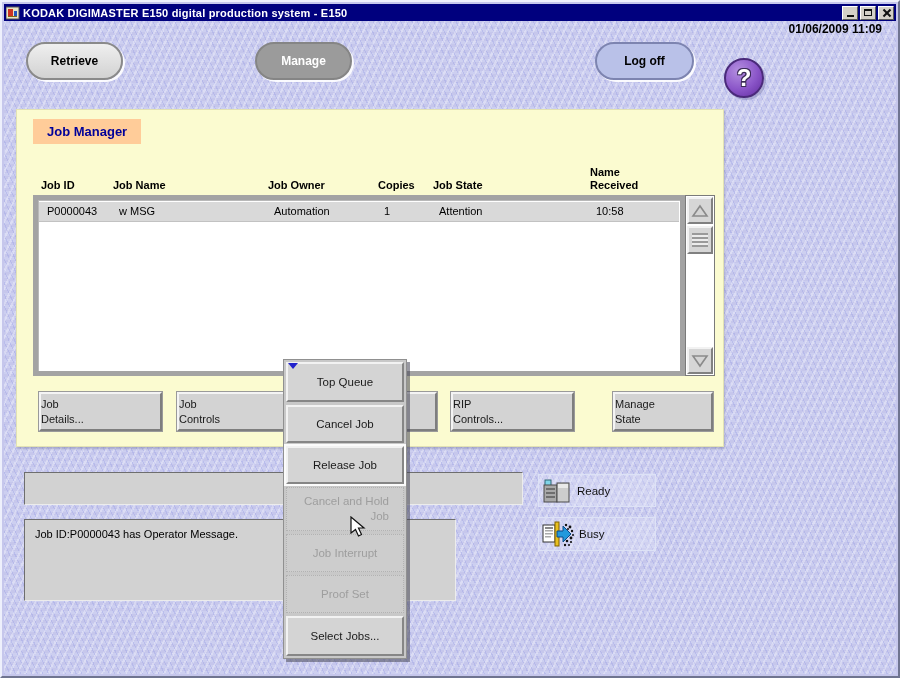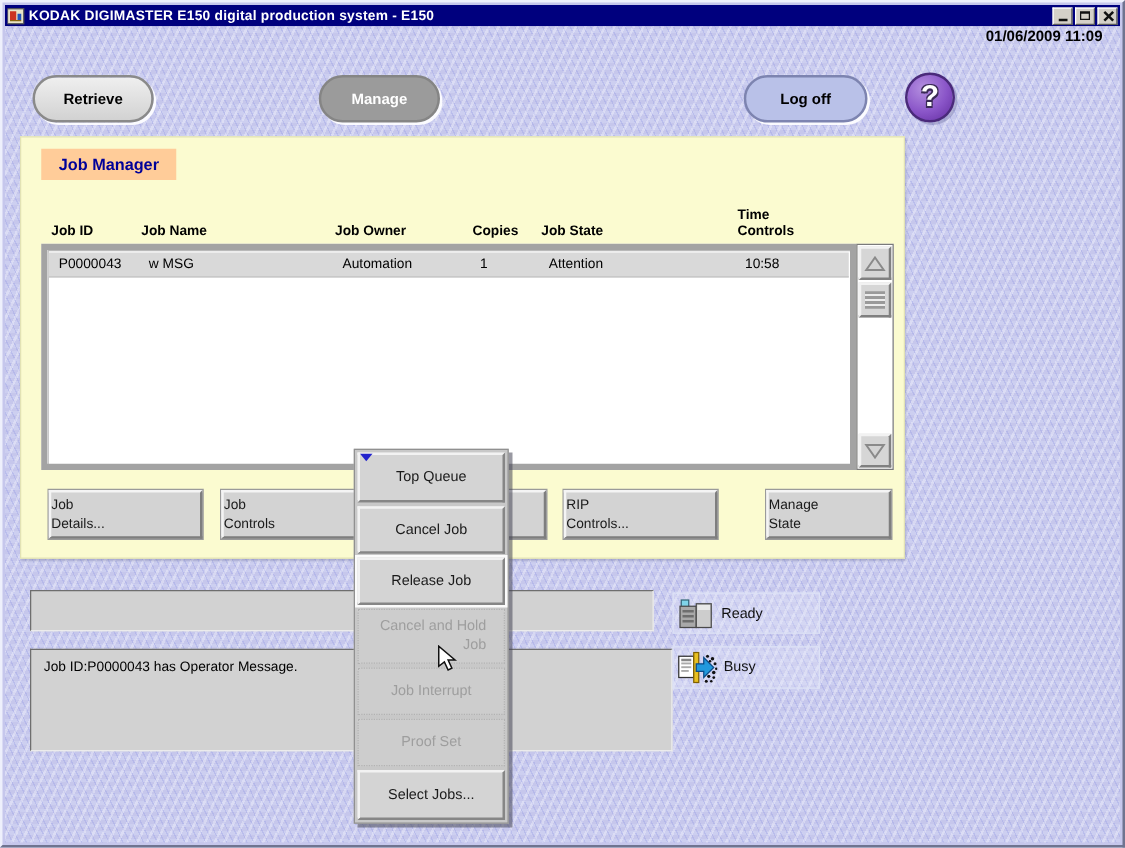--- a/index.html
+++ b/index.html
@@ -19,21 +19,21 @@
   .g-close:before,.g-close:after{content:"";position:absolute;left:4px;top:0;width:2px;height:10px;background:#111;}
   .g-close:before{transform:rotate(45deg);} .g-close:after{transform:rotate(-45deg);}
   
   .client{position:absolute;left:2px;top:19px;right:2px;bottom:2px;background-color:#c6c7ec;
     background-image:
       repeating-linear-gradient(115deg, rgba(255,255,255,.30) 0 2px, rgba(255,255,255,0) 2px 7px),
       repeating-linear-gradient(65deg, rgba(150,156,228,.35) 0 1px, rgba(150,156,228,0) 1px 5px),
       repeating-linear-gradient(0deg, rgba(224,230,252,.25) 0 3px, rgba(224,230,252,0) 3px 6px);}
   
   .datetime{position:absolute;top:20px;right:16px;font-size:12px;font-weight:bold;color:#000;}
-  .pill{position:absolute;top:58px;height:38px;border-radius:19px;font-size:12px;font-weight:bold;
+  .pill{position:absolute;top:40px;height:38px;border-radius:19px;font-size:12px;font-weight:bold;
     display:flex;align-items:center;justify-content:center;box-sizing:border-box;cursor:default;
     box-shadow:2px 2px 0 rgba(253,253,255,.95);}
   .pill-retrieve{left:24px;width:97px;background:linear-gradient(#efefef,#d2d2d2);
     border:2px solid #8a8a8a;color:#000;}
   .pill-manage{left:253px;width:97px;background:#9b9b9b;border:2px solid #858585;color:#fff;}
   .pill-logoff{left:593px;width:99px;background:#b9c1e8;border:2px solid #7d84b0;color:#000;}
   .help-btn{position:absolute;left:722px;top:56px;width:40px;height:40px;border-radius:50%;
     background:radial-gradient(circle at 35% 30%, #b48fe0, #8a55c8 55%, #6a35a8 90%);
     border:2px solid #4a2a7a;box-sizing:border-box;display:flex;align-items:center;justify-content:center;
     box-shadow:2px 2px 0 rgba(120,120,170,.45);}
@@ -66,21 +66,21 @@
     border:2px solid;border-color:#f4f4f4 #7e7e7e #7e7e7e #f4f4f4;box-shadow:0 0 0 1px #9a9a9a;
     display:flex;flex-direction:column;align-items:flex-start;justify-content:center;
     font-size:11px;color:#1a1a1a;line-height:1.35;text-align:center;}
   .btn-row-y{top:282px;}
   .b-details{left:22px;width:123px;} .b-controls{left:160px;width:123px;}
   .b-covered{left:297px;width:123px;} .b-rip{left:434px;width:123px;} .b-manage{left:596px;width:100px;}
   
   .sunken{position:absolute;background:#d2d2d2;box-sizing:border-box;
     border:1px solid;border-color:#6e6e6e #ececec #ececec #6e6e6e;}
   .statusbar{left:22px;top:470px;width:499px;height:33px;}
-  .msgbox{left:22px;top:517px;width:514px;height:82px;font-size:11px;color:#000;padding:8px 10px;}
+  .msgbox{left:22px;top:517px;width:432px;height:82px;font-size:11px;color:#000;padding:8px 10px;}
   .indicator{position:absolute;left:536px;width:118px;display:flex;align-items:center;gap:5px;
     padding:2px 3px;border:1px solid #dde2f6;background:rgba(234,238,252,.28);box-sizing:border-box;}
   .ind-ready{top:472px;height:33px;} .ind-busy{top:515px;height:34px;}
   .ind-label{font-size:11.5px;color:#111;}
   
   .menu{position:absolute;left:281px;top:357px;width:124px;z-index:10;background:#c8c8c8;
     border:1px solid #909090;box-shadow:3px 3px 0 rgba(70,70,85,.55);padding:2px;box-sizing:border-box;
     display:flex;flex-direction:column;gap:3px;}
   .mi{height:38px;display:flex;align-items:center;justify-content:center;font-size:11.5px;
     box-sizing:border-box;text-align:right;line-height:1.3;position:relative;}
@@ -133,21 +133,21 @@
 
   <div class="panel">
     <div class="panel-tag">Job Manager</div>
 
     <div class="hdr-row">
       <span class="col-hdr h0">Job ID</span>
       <span class="col-hdr h1">Job Name</span>
       <span class="col-hdr h2">Job Owner</span>
       <span class="col-hdr h3">Copies</span>
       <span class="col-hdr h4">Job State</span>
-      <span class="col-hdr h5">Time Controls</span>
+      <span class="col-hdr h5">Name Received</span>
     </div>
 
     <div class="listbox">
       <div class="listrow">
         <span class="cell c0">P0000043</span>
         <span class="cell c1">w MSG</span>
         <span class="cell c2">Automation</span>
         <span class="cell c3">1</span>
         <span class="cell c4">Attention</span>
         <span class="cell c5">10:58</span>

